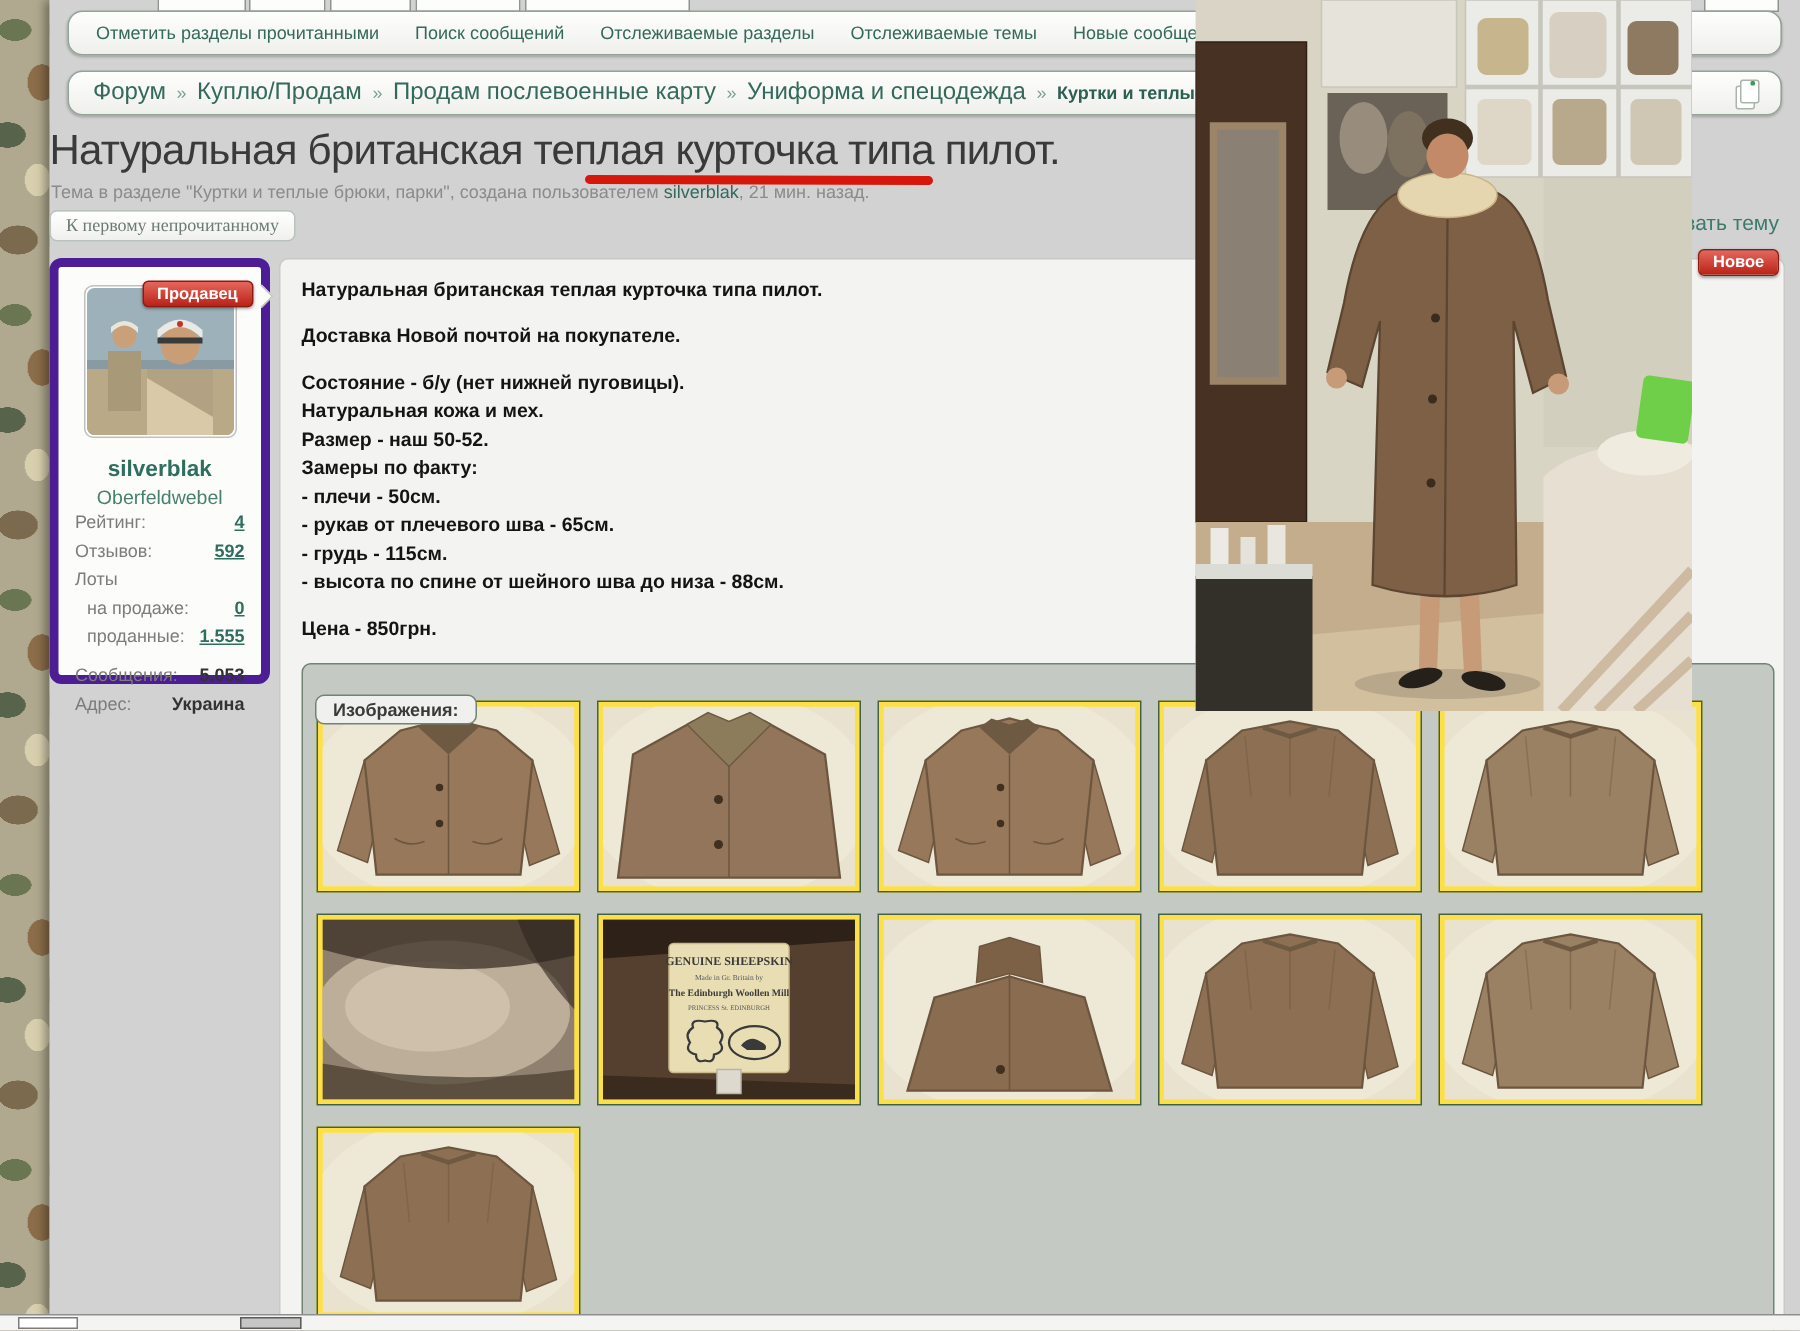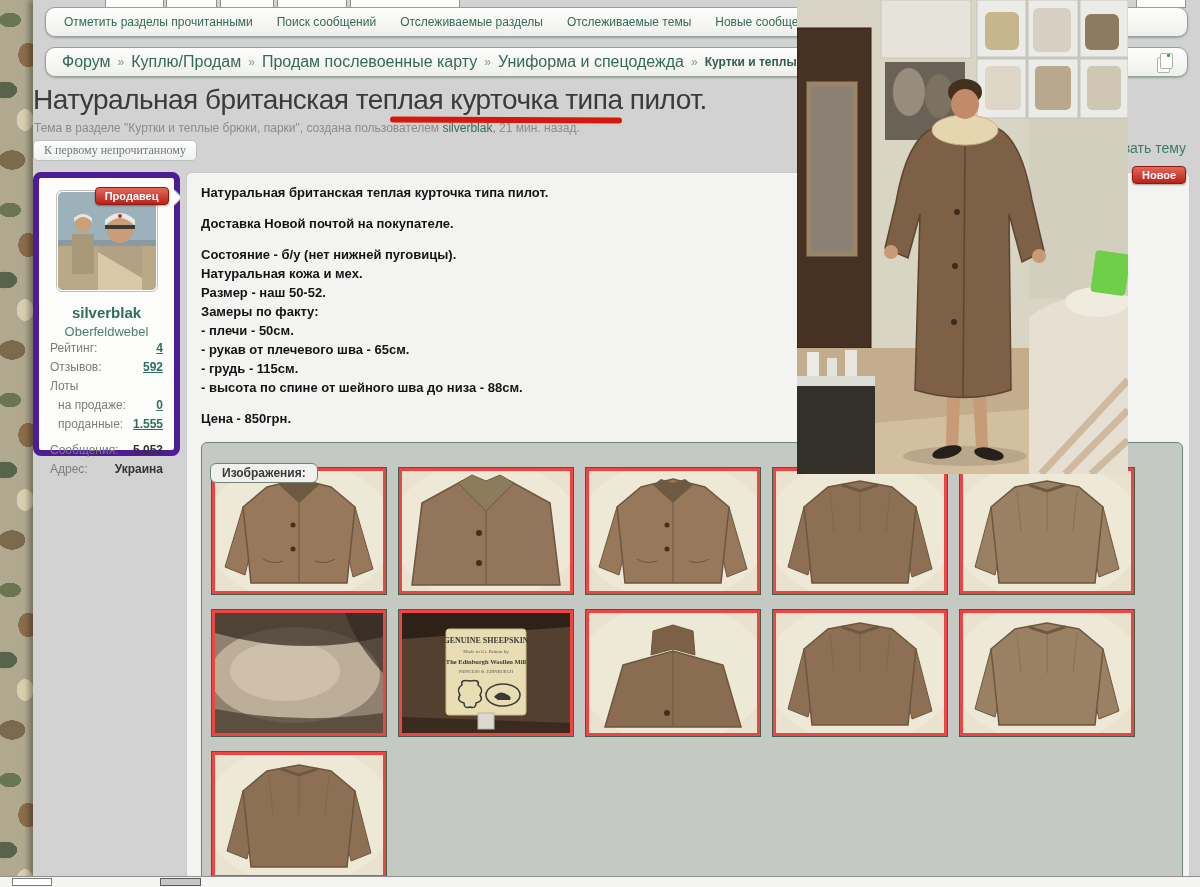--- a/index.html
+++ b/index.html
@@ -67,21 +67,21 @@
   
   .message-panel{position:absolute;left:186px;top:172px;width:1004px;height:712px;background:#f3f3f1;
     border:1px solid #c9c9c7;border-radius:6px;z-index:2;box-sizing:border-box;padding:10px 0 0 14px;}
   .post-line{font-size:13px;font-weight:bold;color:#141414;line-height:19px;white-space:pre;}
   .post-line.blank{height:12px;line-height:12px;}
   .images-fieldset{position:relative;margin-top:14px;width:982px;border:1px solid #6f8472;border-radius:6px;
     background:#c5c9c4;box-sizing:border-box;padding:24px 0 20px 9px;height:520px;}
   .images-legend{position:absolute;left:8px;top:-12px;background:#f0f0ee;border:1px solid #6f8472;border-radius:6px;
     padding:2px 11px;font-size:12px;font-weight:bold;color:#3a3a3a;margin-top:32px;}
   .thumb-grid{display:flex;flex-wrap:wrap;gap:14px 11px;width:942px;}
-  .thumb{width:168px;height:120px;background:#ef4444;padding:3px;border:1px solid #40604a;cursor:pointer;}
+  .thumb{width:168px;height:120px;background:#fde047;padding:3px;border:1px solid #40604a;cursor:pointer;}
   .thumb svg{display:block;}
   
   .overlay-photo{position:absolute;left:797px;top:0;width:331px;height:474px;z-index:10;cursor:pointer;}
   .overlay-photo svg{display:block;}
   
   .hscroll{position:absolute;left:0;right:0;bottom:0;height:10px;background:#f4f4f3;border-top:1px solid #8f8f8f;z-index:20;}
   .hs-box{position:absolute;left:12px;top:1px;bottom:1px;width:40px;background:#fff;border:1px solid #7c7c7c;box-sizing:border-box;}
   .hs-thumb{position:absolute;left:160px;top:1px;bottom:1px;width:41px;background:#c6c6c6;border:1px solid #5a5a5a;box-sizing:border-box;cursor:grab;}
 </style>
 </head>

